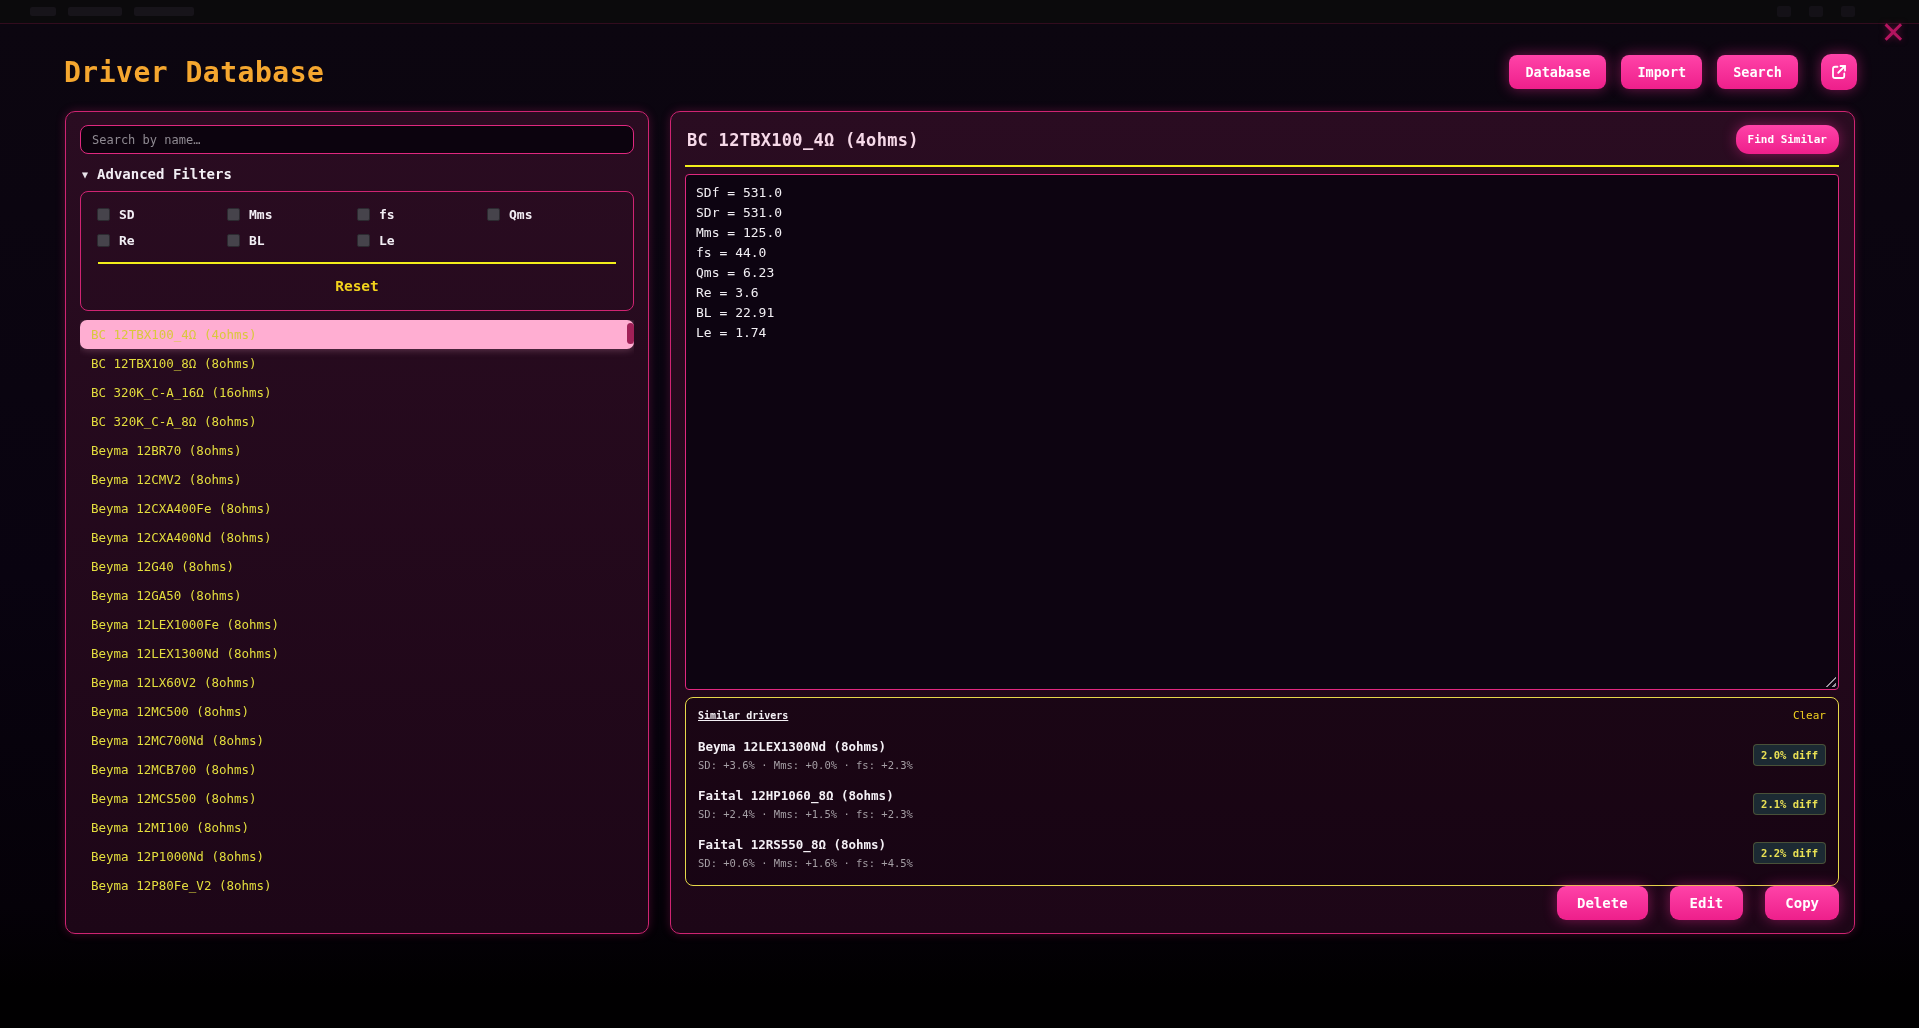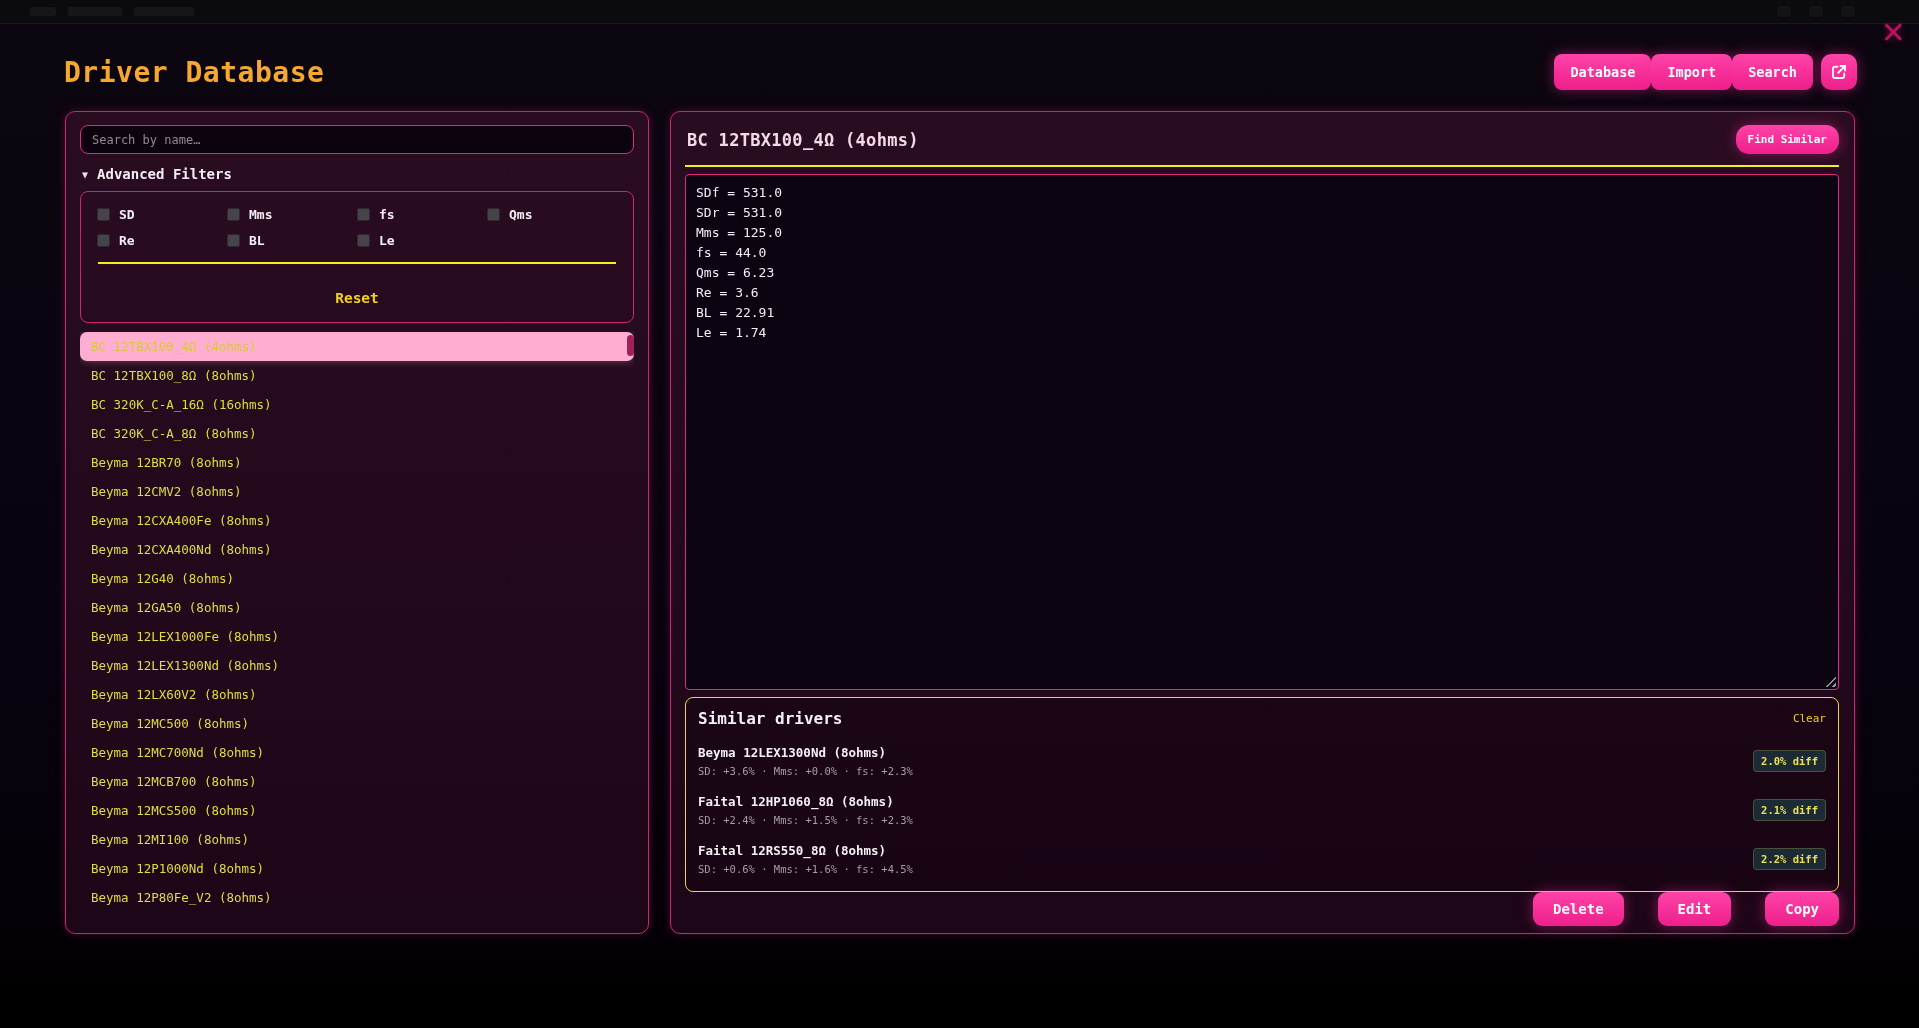--- a/index.html
+++ b/index.html
@@ -40,21 +40,21 @@
   }
 
   
   .header {
     display:flex; align-items:center; justify-content:space-between;
     padding:30px 62px 0 64px;
   }
   .page-title {
     color:#f5a72f; font-size:28px; font-weight:bold; letter-spacing:.5px;text-align:center;
   }
-  .nav { display:flex; }
+  .nav { display:flex; align-items:center; gap:15px; }
   .pbtn {
     background:linear-gradient(180deg,#ff43a8,#ee1f8b);
     color:#fff; border:none; border-radius:8px; cursor:pointer;
     font-family:inherit; font-weight:bold; font-size:13.5px;
     padding:9px 16px;
     box-shadow:0 0 14px rgba(243,39,150,.45);
   }
   .icon-btn {
     width:36px; height:36px; padding:0;
     display:flex; align-items:center; justify-content:center;
@@ -92,21 +92,21 @@
     display:grid; grid-template-columns:1fr 1fr 1fr 1fr; row-gap:10px;
   }
   .cb-item { display:flex; align-items:center; gap:9px; cursor:pointer; height:16px; }
   .cb-box {
     width:13px; height:13px; flex:none;
     background:#46434b; border:1px solid #2c2a30; border-radius:2px;
   }
   .cb-label { font-size:13px; font-weight:bold; color:#f2eef4; }
   .filter-divider { border:none; border-top:2px solid #f2ee1b; margin:14px 1px 0; }
   .reset-btn {
-    display:block; margin:26px auto 0; background:none; border:none; cursor:pointer;
+    display:block; margin:14px auto 0; background:none; border:none; cursor:pointer;
     color:#f2d21c; font-family:inherit; font-size:14.5px; font-weight:bold;
   }
 
   
   .driver-list { margin-top:9px; flex:1; position:relative; overflow:hidden; }
   .drv {
     height:29px; line-height:29px; padding:0 11px;
     font-size:12.5px; color:#e3dd3e; white-space:nowrap; cursor:pointer;
   }
   .drv.selected {
@@ -141,36 +141,36 @@
   }
 
   
   .similar-box {
     margin-top:7px; flex:none;
     border:1.5px solid #e6d84a; border-radius:8px;
     background:rgba(8,1,8,.25);
     padding:11px 12px 16px;
   }
   .similar-head { display:flex; align-items:center; justify-content:space-between; }
-  .similar-title { font-size:16px; font-weight:bold; color:#f4f0f5; }
+  .similar-title { font-size:10px; font-weight:bold; color:#f4f0f5;text-decoration:underline; }
   .clear-btn {
     background:none; border:none; cursor:pointer;
     color:#f0d020; font-family:inherit; font-size:11px; font-weight:normal;
   }
   .sim-item { display:flex; align-items:center; justify-content:space-between; margin-top:17px; }
   .sim-name { font-size:12.5px; font-weight:bold; color:#f4f0f5; }
   .sim-metrics { font-size:10.5px; color:#a59fa5; margin-top:5px; }
   .diff-badge {
     flex:none; background:#1c2a33; border:1px solid rgba(232,224,80,.22);
     color:#e9e154; font-size:10.5px; font-weight:bold;
     padding:4px 7px; border-radius:4px;margin-left:35px;
   }
 
   
-  .actions { margin-top:auto; display:flex; justify-content:flex-end; gap:34px; flex:none; }
+  .actions { margin-top:auto; display:flex; justify-content:flex-end; gap:22px; flex:none; }
   .actions .pbtn { font-size:14px; padding:9px 20px; border-radius:9px; }
 
   svg { display:block; }
 </style>
 </head>
 <body>
 
 <div class="titlebar">
   <div class="tb-blobs">
     <span class="tb-blob b1"></span>

